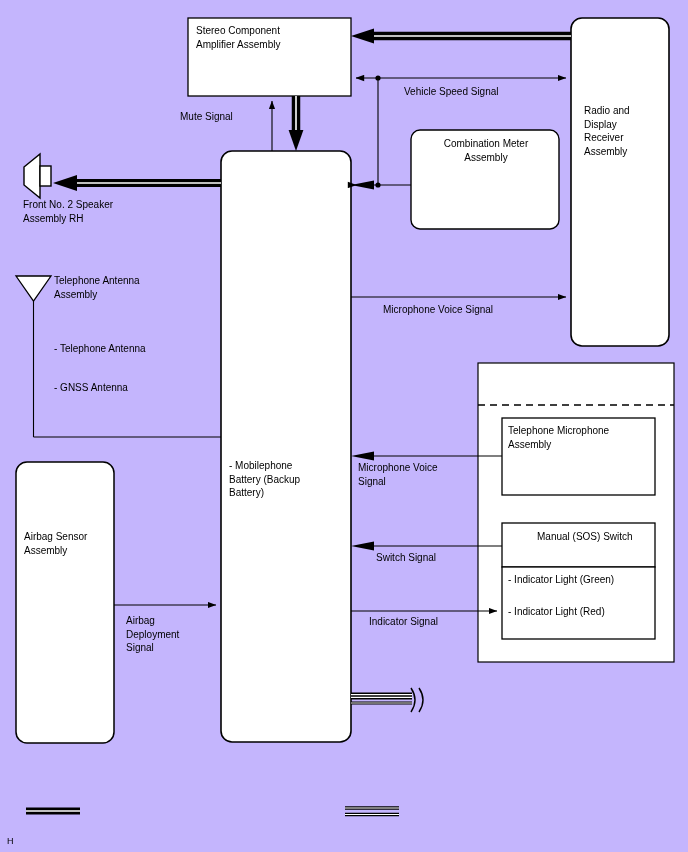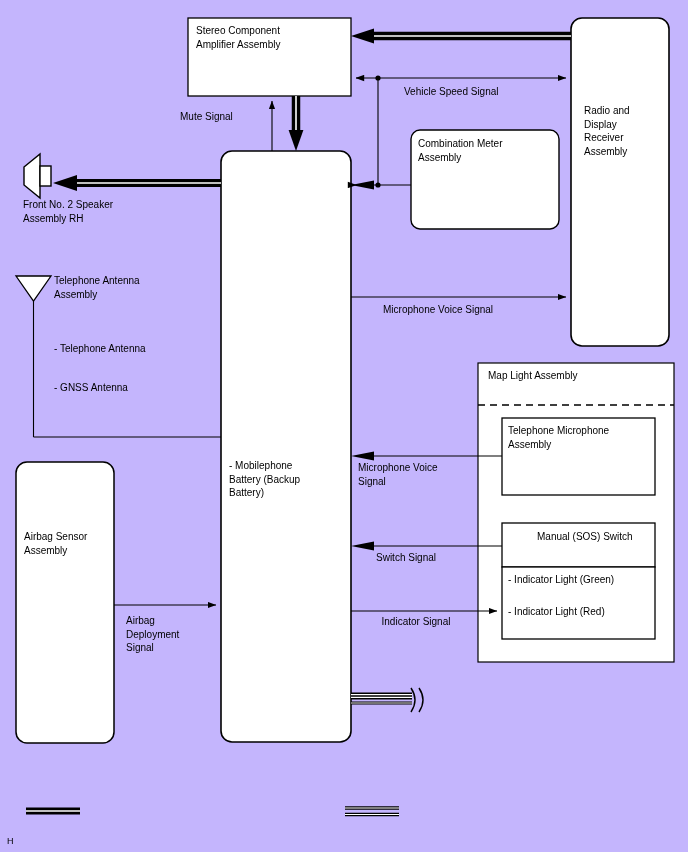--- a/index.html
+++ b/index.html
@@ -152,42 +152,41 @@
   </svg>
 
   <div class="lbl" style="left:196px; top:24px; width:150px;">Stereo Component
 Amplifier Assembly</div>
 
   <div class="lbl" style="left:584px; top:104px; width:82px;">Radio and
 Display
 Receiver
 Assembly</div>
 
-  <div class="lbl" style="left:418px; top:137px; width:136px;">Combination Meter
+  <div class="lbl" style="left:418px; top:137px; width:136px;text-align:center;">Combination Meter
 Assembly</div>
 
 
   <div class="lbl" style="left:229px; top:459px; width:116px;">- Mobilephone
 Battery (Backup
 Battery)</div>
 
   <div class="lbl" style="left:23px; top:198px; width:150px;">Front No. 2 Speaker
 Assembly RH</div>
 
   <div class="lbl" style="left:54px; top:274px; width:140px;">Telephone Antenna
 Assembly</div>
 
   <div class="lbl" style="left:54px; top:342px; width:150px;">- Telephone Antenna</div>
 
   <div class="lbl" style="left:54px; top:381px; width:150px;">- GNSS Antenna</div>
 
   <div class="lbl" style="left:24px; top:530px; width:92px;">Airbag Sensor
 Assembly</div>
 
-  <div class="lbl" style="left:488px; top:369px; width:180px;">Map Light Assembly</div>
 
   <div class="lbl" style="left:508px; top:424px; width:145px;">Telephone Microphone
 Assembly</div>
 
   <div class="lbl" style="left:537px; top:530px; width:145px;">Manual (SOS) Switch</div>
 
   <div class="lbl" style="left:508px; top:573px; width:145px;">- Indicator Light (Green)</div>
 
   <div class="lbl" style="left:508px; top:605px; width:145px;">- Indicator Light (Red)</div>
 
@@ -195,21 +194,21 @@
 
   <div class="lbl" style="left:404px; top:85px; width:160px;">Vehicle Speed Signal</div>
 
   <div class="lbl" style="left:383px; top:303px; width:170px;">Microphone Voice Signal</div>
 
   <div class="lbl" style="left:358px; top:461px; width:110px;">Microphone Voice
 Signal</div>
 
   <div class="lbl" style="left:376px; top:551px; width:110px;">Switch Signal</div>
 
-  <div class="lbl" style="left:369px; top:615px; width:94px;text-align:center;">Indicator Signal</div>
+  <div class="lbl" style="left:369px; top:615px; width:94px;">Indicator Signal</div>
 
   <div class="lbl" style="left:126px; top:614px; width:90px;">Airbag
 Deployment
 Signal</div>
 
 
 
   <div class="corner-mark" style="left:7px; top:836px;">H</div>
 
 </div>

